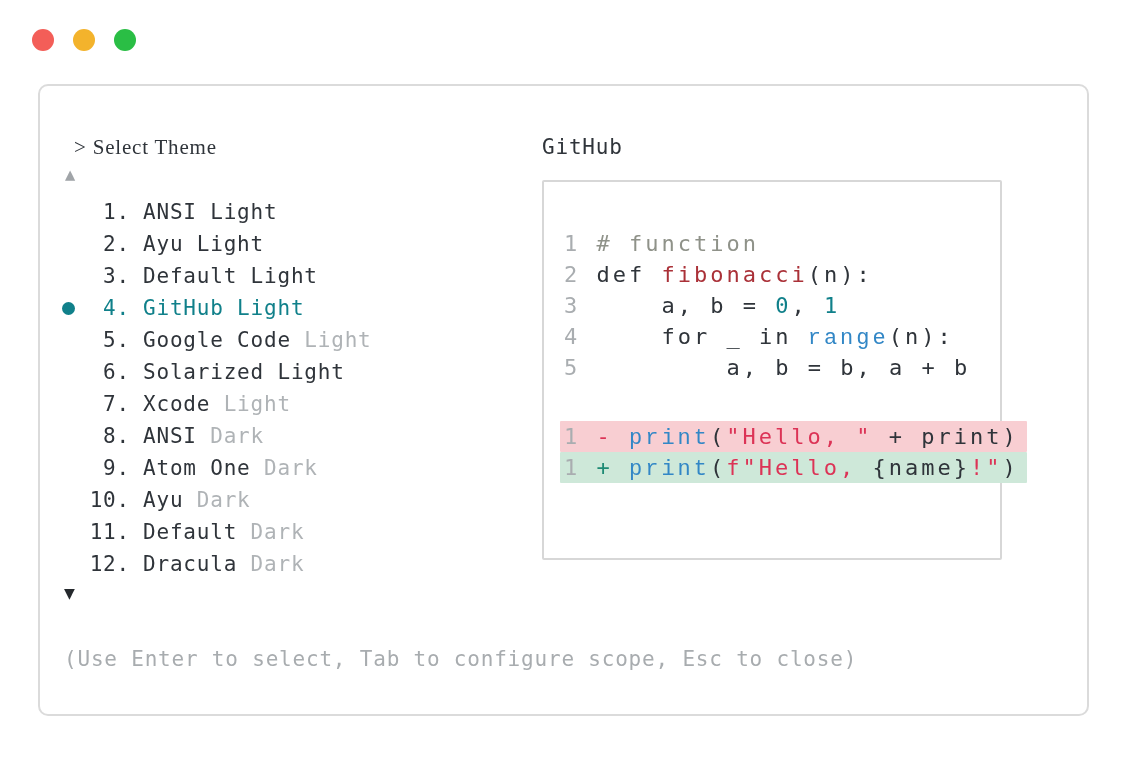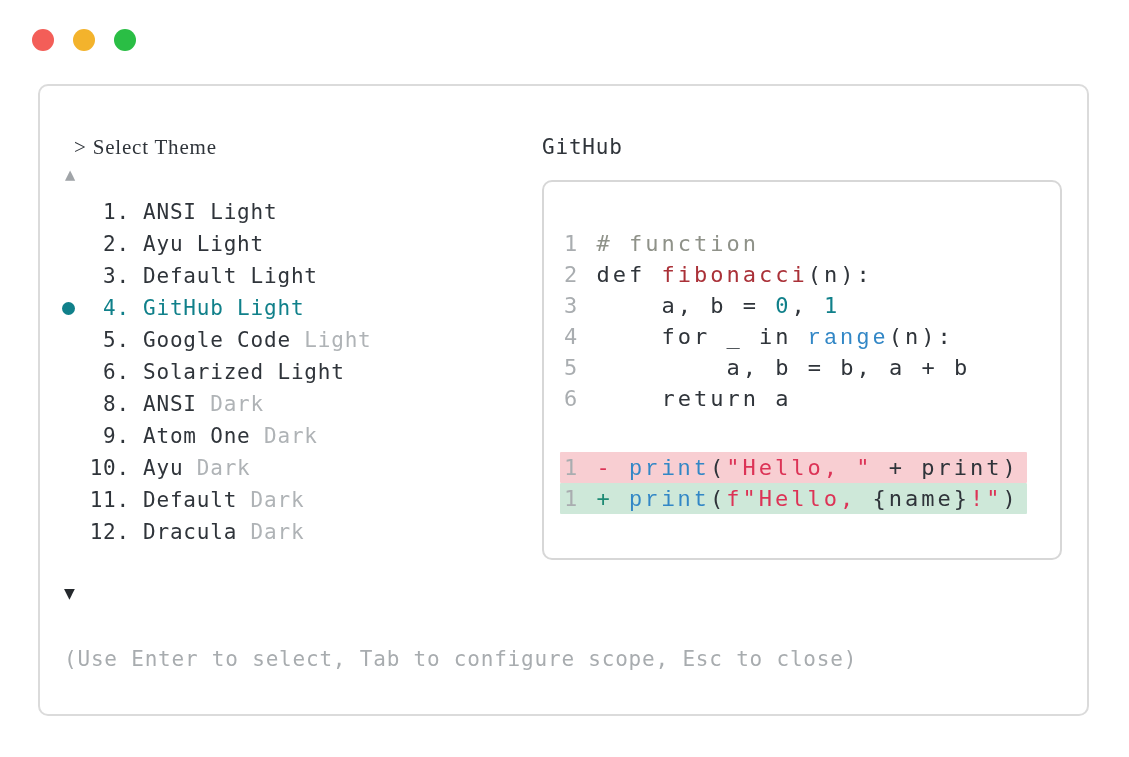--- a/index.html
+++ b/index.html
@@ -47,22 +47,22 @@
   .trow .num{display:inline-block;width:46px;text-align:right;margin-right:13px;}
   .trow .suffix.muted{color:var(--muted);}
   .trow.selected .num,.trow.selected .tname,.trow.selected .suffix{color:var(--accent_teal);}
   .help{
     position:absolute;left:24px;top:558px;font-size:21px;letter-spacing:.8px;
     line-height:30px;color:var(--help_text);white-space:pre;
   }
 
   
   .preview-box{
-    position:absolute;left:502px;top:94px;width:520px;height:380px;
-    border:2px solid var(--panel_border);border-radius:10px;background:#fff;box-sizing:border-box;
+    position:absolute;left:502px;top:94px;width:460px;height:380px;
+    border:2px solid var(--panel_border);border-radius:2px;background:#fff;box-sizing:border-box;
   }
   .code{position:absolute;left:20px;top:46px;font-size:22px;letter-spacing:3px;}
   .cline{height:31px;line-height:31px;white-space:pre;color:var(--text);}
   .spacer{height:38px;}
   .ln{color:var(--linenum);}
   .hl{padding:3px 8px 3px 4px;margin-left:-4px;border-radius:1px;}
   .hl.removed{background:var(--diff_removed_bg);}
   .hl.added{background:var(--diff_added_bg);}
   .tk-text{color:var(--text);}
   .tk-comment{color:var(--comment);}
@@ -87,36 +87,36 @@
   <div class="preview-title">GitHub</div>
 
   <div class="scroll-up">▲</div>
   <div class="theme-list">
       <div class="trow"><span class="num">1.</span><span class="tname">ANSI</span><span class="suffix"> Light</span></div>
       <div class="trow"><span class="num">2.</span><span class="tname">Ayu</span><span class="suffix"> Light</span></div>
       <div class="trow"><span class="num">3.</span><span class="tname">Default</span><span class="suffix"> Light</span></div>
       <div class="trow selected"><span class="dot"></span><span class="num">4.</span><span class="tname">GitHub</span><span class="suffix"> Light</span></div>
       <div class="trow"><span class="num">5.</span><span class="tname">Google Code</span><span class="suffix muted"> Light</span></div>
       <div class="trow"><span class="num">6.</span><span class="tname">Solarized</span><span class="suffix"> Light</span></div>
+      <div class="trow"><span class="num">7.</span><span class="tname">Xcode</span><span class="suffix muted"> Light</span></div>
       <div class="trow"><span class="num">8.</span><span class="tname">ANSI</span><span class="suffix muted"> Dark</span></div>
       <div class="trow"><span class="num">9.</span><span class="tname">Atom One</span><span class="suffix muted"> Dark</span></div>
       <div class="trow"><span class="num">10.</span><span class="tname">Ayu</span><span class="suffix muted"> Dark</span></div>
       <div class="trow"><span class="num">11.</span><span class="tname">Default</span><span class="suffix muted"> Dark</span></div>
       <div class="trow"><span class="num">12.</span><span class="tname">Dracula</span><span class="suffix muted"> Dark</span></div>
     </div>
   <div class="scroll-down">▼</div>
 
   <div class="preview-box">
     <div class="code">
         <div class="cline"><span class="ln">1 </span><span class="tk-comment"># function</span></div>
         <div class="cline"><span class="ln">2 </span><span class="tk-text">def </span><span class="tk-function_name">fibonacci</span><span class="tk-text">(n):</span></div>
         <div class="cline"><span class="ln">3 </span><span class="tk-text">    a, b = </span><span class="tk-number_literal">0</span><span class="tk-text">, </span><span class="tk-number_literal">1</span></div>
         <div class="cline"><span class="ln">4 </span><span class="tk-text">    for _ in </span><span class="tk-builtin">range</span><span class="tk-text">(n):</span></div>
         <div class="cline"><span class="ln">5 </span><span class="tk-text">        a, b = b, a + b</span></div>
-        <div class="cline"><span class="ln">6 </span><span class="tk-text">    return a</span></div>
         <div class="spacer"></div>
         <div class="cline"><span class="hl removed"><span class="ln">1 </span><span class="tk-diff_removed_marker">- </span><span class="tk-builtin">print</span><span class="tk-text">(</span><span class="tk-string">"Hello, "</span><span class="tk-text"> + print)</span></span></div>
         <div class="cline"><span class="hl added"><span class="ln">1 </span><span class="tk-diff_added_marker">+ </span><span class="tk-builtin">print</span><span class="tk-text">(</span><span class="tk-string">f"Hello, </span><span class="tk-text">{name}</span><span class="tk-string">!"</span><span class="tk-text">)</span></span></div>
       </div>
   </div>
 
   <div class="help">(Use Enter to select, Tab to configure scope, Esc to close)</div>
 </div>
 
 </body></html>

